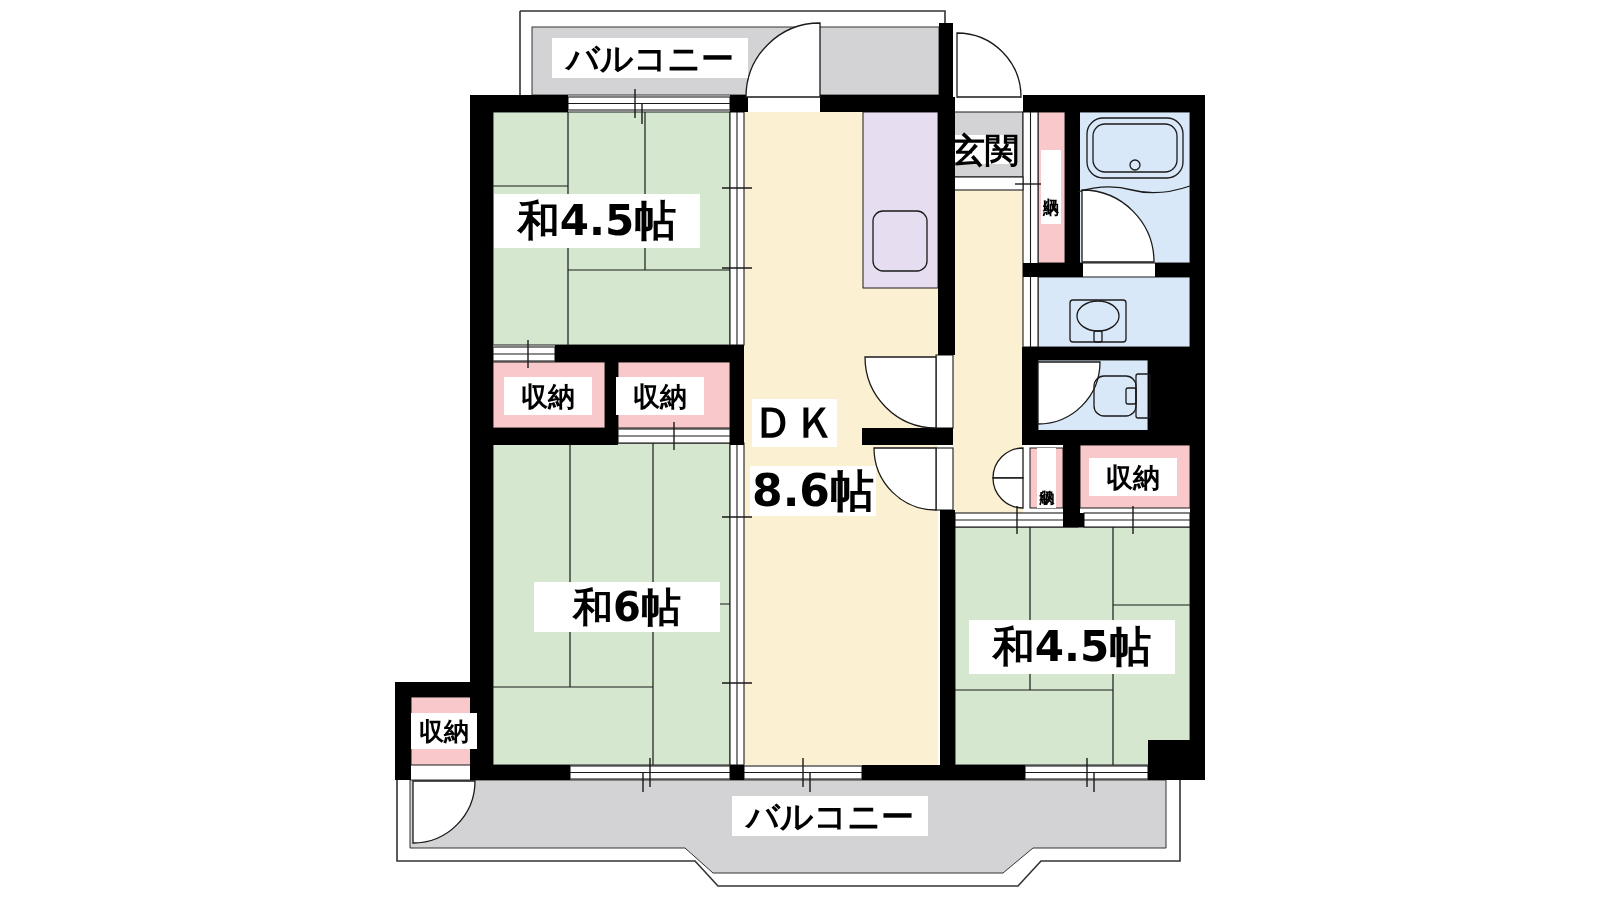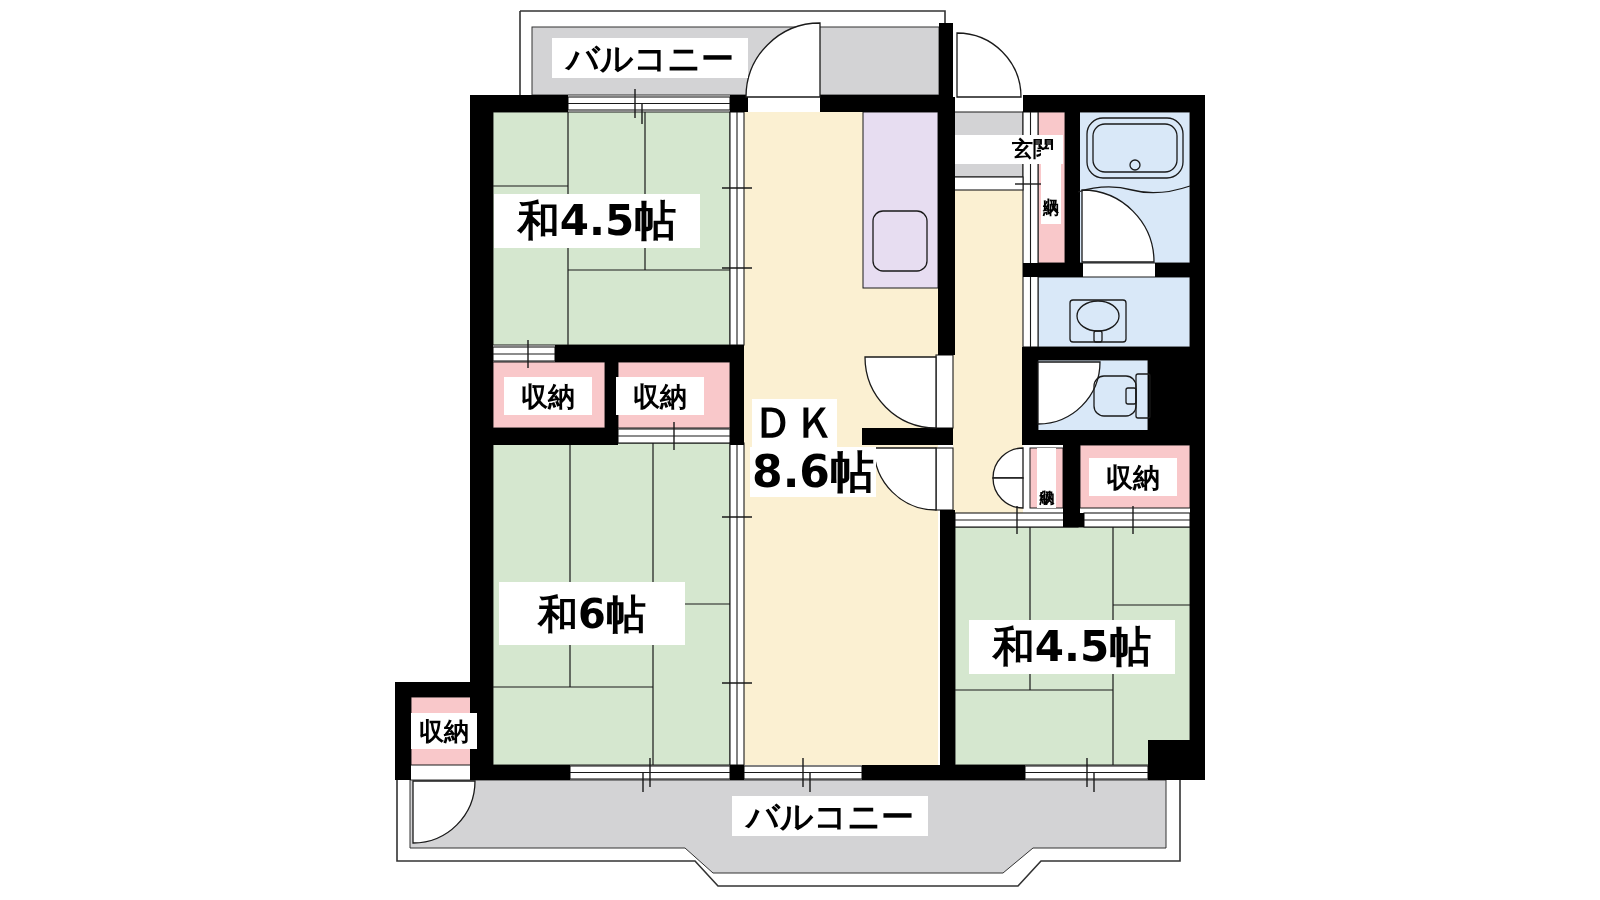--- a/index.html
+++ b/index.html
@@ -157,33 +157,33 @@
     <path d="M722,188 H752 M722,268 H752"></path>
     <path d="M722,517 H752 M722,683 H752"></path>
     <path d="M1015,184 H1043"></path>
   </g>
 </svg>
 
 <div class="lbl" style="left:552px;top:38px;width:196px;height:40px;font-size:33px;">バルコニー</div>
 
 <div class="lbl" style="left:494px;top:194px;width:206px;height:54px;font-size:42px;">和4.5帖</div>
 
-<div class="lbl" style="left:955px;top:135px;width:60px;height:29px;font-size:21px;padding-left:48px;">玄関</div>
+<div class="lbl" style="left:955px;top:135px;width:60px;height:29px;font-size:34px;">玄関</div>
 
 <div class="lbl vert" style="left:1041px;top:150px;width:20px;height:74px;font-size:16px;">収納</div>
 
 <div class="lbl" style="left:752px;top:399px;width:85px;height:48px;font-size:42px;">ＤＫ</div>
 
-<div class="lbl" style="left:750px;top:447px;width:126px;height:50px;font-size:44px;">8.6帖</div>
+<div class="lbl" style="left:750px;top:466px;width:126px;height:50px;font-size:44px;">8.6帖</div>
 
 <div class="lbl" style="left:504px;top:377px;width:88px;height:38px;font-size:27px;">収納</div>
 
 <div class="lbl" style="left:616px;top:377px;width:88px;height:38px;font-size:27px;">収納</div>
 
-<div class="lbl" style="left:499px;top:582px;width:186px;height:63px;font-size:40px;">和6帖</div>
+<div class="lbl" style="left:534px;top:582px;width:186px;height:50px;font-size:40px;">和6帖</div>
 
 <div class="lbl" style="left:411px;top:713px;width:66px;height:36px;font-size:25px;">収納</div>
 
 <div class="lbl vert" style="left:1037px;top:448px;width:19px;height:60px;font-size:15px;letter-spacing:0;">収納</div>
 
 <div class="lbl" style="left:1089px;top:458px;width:88px;height:38px;font-size:27px;">収納</div>
 
 <div class="lbl" style="left:969px;top:620px;width:206px;height:54px;font-size:42px;">和4.5帖</div>
 
 <div class="lbl" style="left:732px;top:796px;width:196px;height:40px;font-size:33px;">バルコニー</div>

